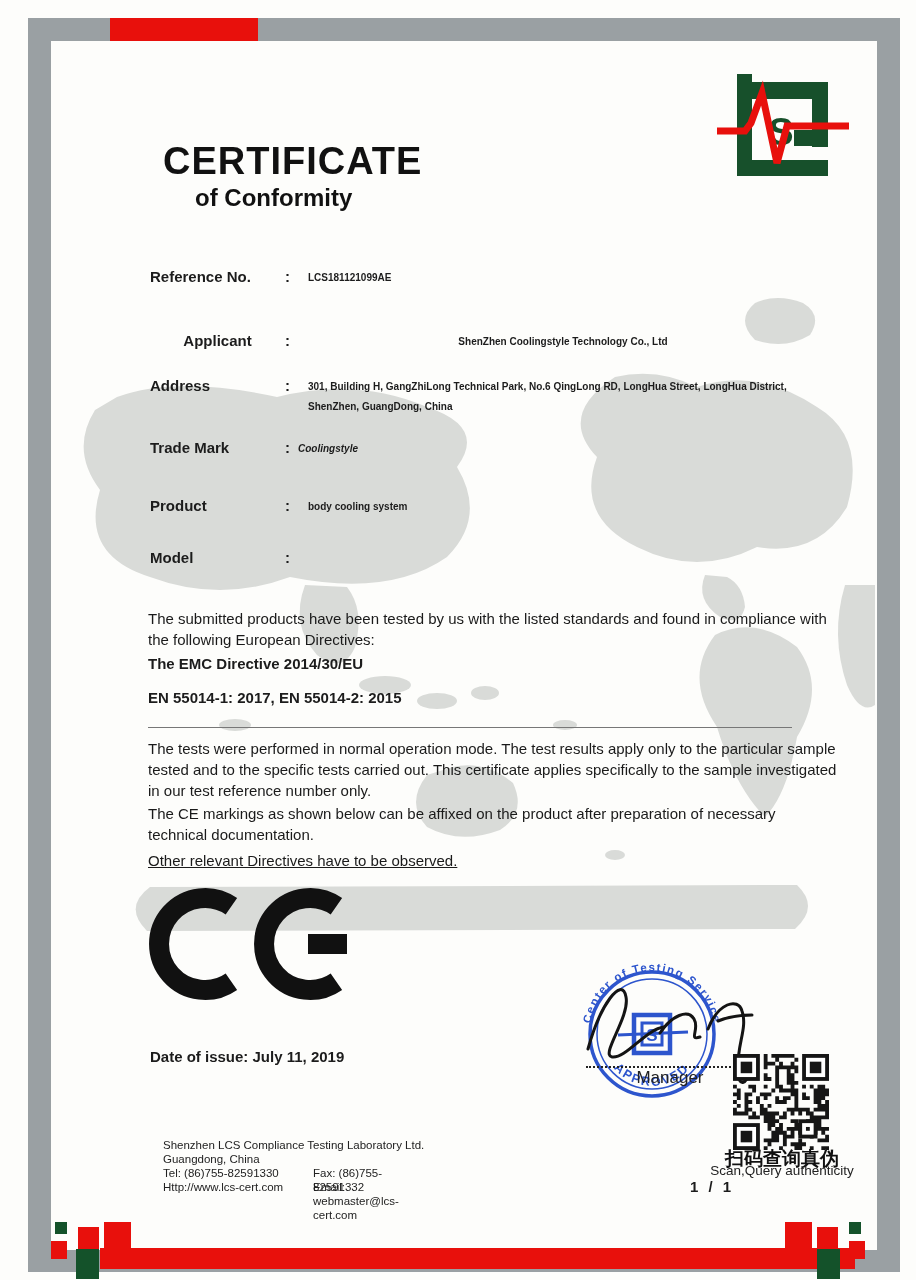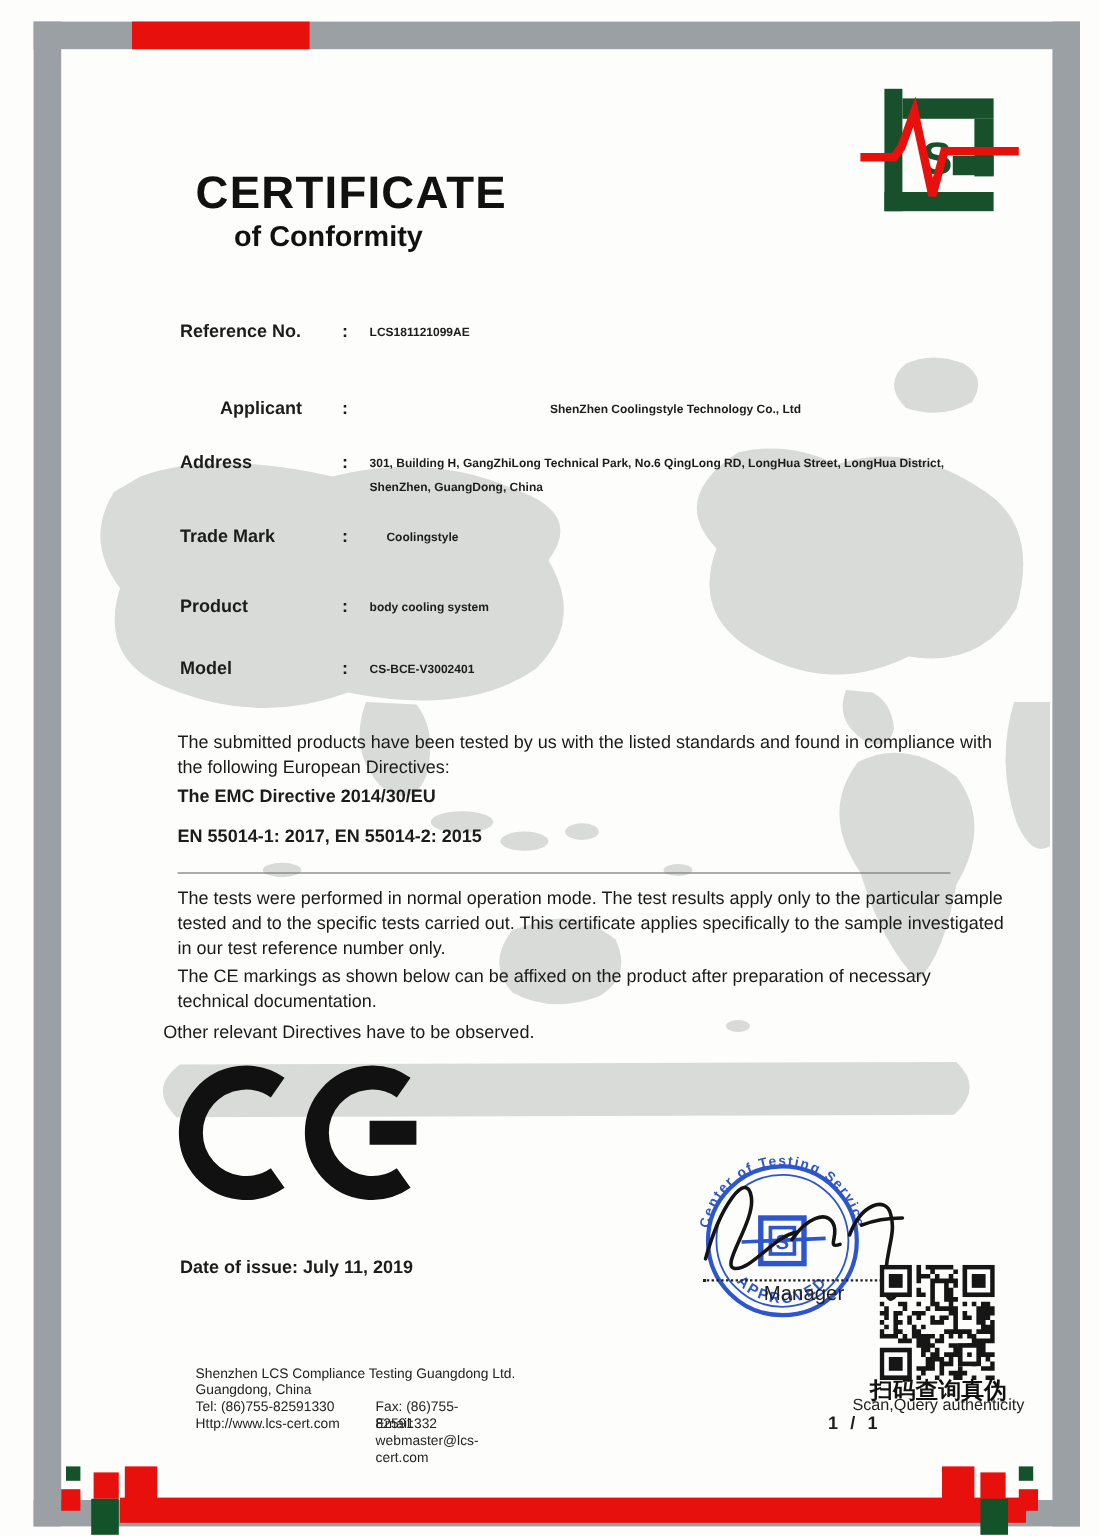--- a/index.html
+++ b/index.html
@@ -97,40 +97,39 @@
   <span class="field-value" style="margin-left:18px;">ShenZhen Coolingstyle Technology Co., Ltd</span>
 </div>
 <div class="abs" style="left:150px;top:377px;display:flex;">
   <span class="field-label">Address</span>
   <span class="field-colon">:</span>
   <span class="field-value" style="margin-left:18px;">301, Building H, GangZhiLong Technical Park, No.6 QingLong RD, LongHua Street, LongHua District, ShenZhen, GuangDong, China</span>
 </div>
 <div class="abs" style="left:150px;top:439px;display:flex;">
   <span class="field-label">Trade Mark</span>
   <span class="field-colon">:</span>
-  <span class="field-value" style="margin-left:32px;">Coolingstyle</span>
+  <span class="field-value" style="margin-left:8px;font-style:italic;">Coolingstyle</span>
 </div>
 <div class="abs" style="left:150px;top:497px;display:flex;">
   <span class="field-label">Product</span>
   <span class="field-colon">:</span>
   <span class="field-value" style="margin-left:18px;">body cooling system</span>
 </div>
 <div class="abs" style="left:150px;top:549px;display:flex;">
   <span class="field-label">Model</span>
   <span class="field-colon">:</span>
-  <span class="field-value" style="margin-left:18px;">CS-BCE-V3002401</span>
 </div>
 
 <div class="abs para" style="left:148px;top:608px;">The submitted products have been tested by us with the listed standards and found in compliance with the following European Directives:</div>
 <div class="abs bold-line" style="left:148px;top:655px;">The EMC Directive 2014/30/EU</div>
 <div class="abs bold-line" style="left:148px;top:689px;">EN 55014-1: 2017, EN 55014-2: 2015</div>
 <div class="abs rule"></div>
 <div class="abs para" style="left:148px;top:738px;">The tests were performed in normal operation mode. The test results apply only to the particular sample tested and to the specific tests carried out. This certificate applies specifically to the sample investigated in our test reference number only.</div>
 <div class="abs para" style="left:148px;top:803px;">The CE markings as shown below can be affixed on the product after preparation of necessary technical documentation.</div>
-<div class="abs para" style="left:136px;top:850px;">Other relevant Directives have to be observed.</div>
+<div class="abs para" style="left:148px;top:850px;text-decoration:underline;">Other relevant Directives have to be observed.</div>
 
 <svg class="abs" style="left:148px;top:886px;" width="218" height="116" viewBox="0 0 218 116">
   <g stroke="#111" stroke-width="20" fill="none">
     <path d="M 83.4 20.3 A 46 46 0 1 0 83.4 95.7"></path>
     <path d="M 188.4 20.3 A 46 46 0 1 0 188.4 95.7"></path>
     <line x1="160" y1="58" x2="199" y2="58"></line>
   </g>
 </svg>
 
 <div class="abs date-line">Date of issue: July 11, 2019</div>
@@ -182,21 +181,21 @@
     <rect x="68" y="68" width="20" height="20" fill="#161616"></rect>
     <rect x="72" y="72" width="12" height="12" fill="#fff"></rect>
     <rect x="76" y="76" width="4" height="4" fill="#161616"></rect>
   </svg>
 <div class="abs qr-caption-zh">扫码查询真伪</div>
 <div class="abs qr-caption-en">Scan,Query authenticity</div>
 
 <div class="abs page-num">1 / 1</div>
 
 <div class="abs footer">
-  <div class="footer-line">Shenzhen LCS Compliance Testing Guangdong Ltd.</div>
+  <div class="footer-line">Shenzhen LCS Compliance Testing Laboratory Ltd.</div>
   <div class="footer-line">Guangdong, China</div>
   <div class="footer-line">
     <span>Tel: (86)755-82591330</span>
     <span class="fcol2">Fax: (86)755-82591332</span>
   </div>
   <div class="footer-line">
     <span>Http://www.lcs-cert.com</span>
     <span class="fcol2">Email: webmaster@lcs-cert.com</span>
   </div>
 </div>

